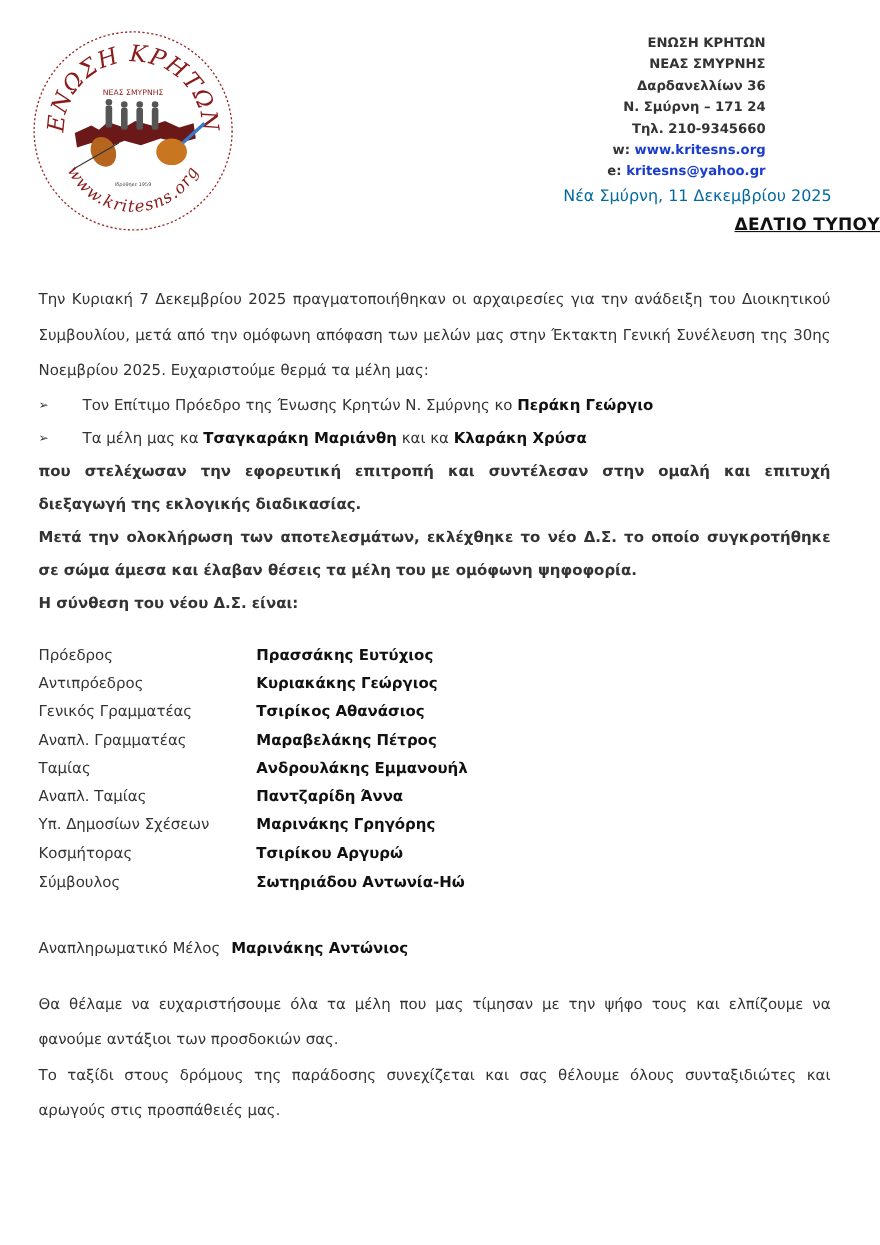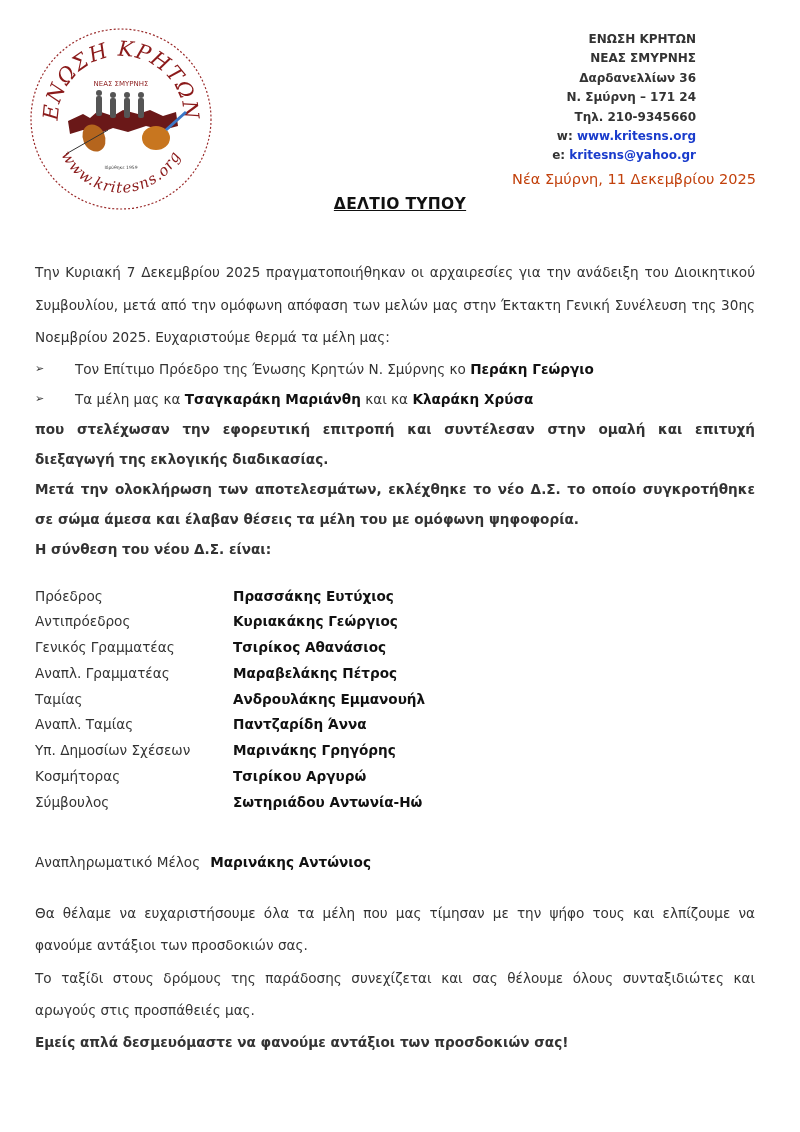--- a/index.html
+++ b/index.html
@@ -1,21 +1,21 @@
 <!DOCTYPE html>
 <html><head>
 <meta charset="utf-8">
 <style>
   html, body { margin: 0; padding: 0; background: #ffffff; }
   body { width: 800px; height: 1132px; position: relative; overflow: hidden; font-family: "DejaVu Sans", sans-serif; color: #2a2a2a; }
   .logo { position: absolute; left: 28px; top: 26px; width: 186px; height: 186px; }
   .org-block { position: absolute; right: 104px; top: 30px; text-align: right; font-family: "DejaVu Sans", sans-serif; font-weight: bold; font-size: 12px; line-height: 19.4px; color: #333; }
   .org-block .link { color: #1a3ccc; }
-  .date { position: absolute; right: 44px; top: 171px; font-size: 14.5px; color: #c2410c; }
-  .title { position: absolute; left: 0; width: 800px; top: 194px; text-align: center; }
+  .date { position: absolute; right: 44px; top: 171px; font-size: 14.5px; color: #0369a1; }
+  .title { position: absolute; left: 0; width: 800px; top: 194px; text-align: right; }
   .title span { font-weight: bold; font-size: 15.5px; text-decoration: underline; color: #111; letter-spacing: 0.3px; }
   .body { position: absolute; left: 35px; width: 720px; top: 256px; font-size: 13.6px; color: #333; }
   .p { line-height: 32.5px; text-align: justify; margin: 0; }
   .p.tight { line-height: 30px; font-weight: bold; }
   .bullet { display: flex; line-height: 30px; }
   .bullet .arrow { width: 40px; font-size: 11px; color: #333; }
   b { color: #111; }
   .board { margin-top: 20px; }
   .board-row { display: flex; line-height: 25.8px; }
   .board-row .role { width: 198px; color: #333; }
@@ -137,15 +137,14 @@
   </div>
 
   <div class="alt-row">
     <span class="role">Αναπληρωματικό Μέλος</span>
     <span class="name">Μαρινάκης Αντώνιος</span>
   </div>
 
   <div class="closing">
     <p class="p">Θα θέλαμε να ευχαριστήσουμε όλα τα μέλη που μας τίμησαν με την ψήφο τους και ελπίζουμε να φανούμε αντάξιοι των προσδοκιών σας.</p>
     <p class="p">Το ταξίδι στους δρόμους της παράδοσης συνεχίζεται και σας θέλουμε όλους συνταξιδιώτες και αρωγούς στις προσπάθειές μας.</p>
-    <p class="p tight">Εμείς απλά δεσμευόμαστε να φανούμε αντάξιοι των προσδοκιών σας!</p>
   </div>
 </div>
 
 </body></html>

